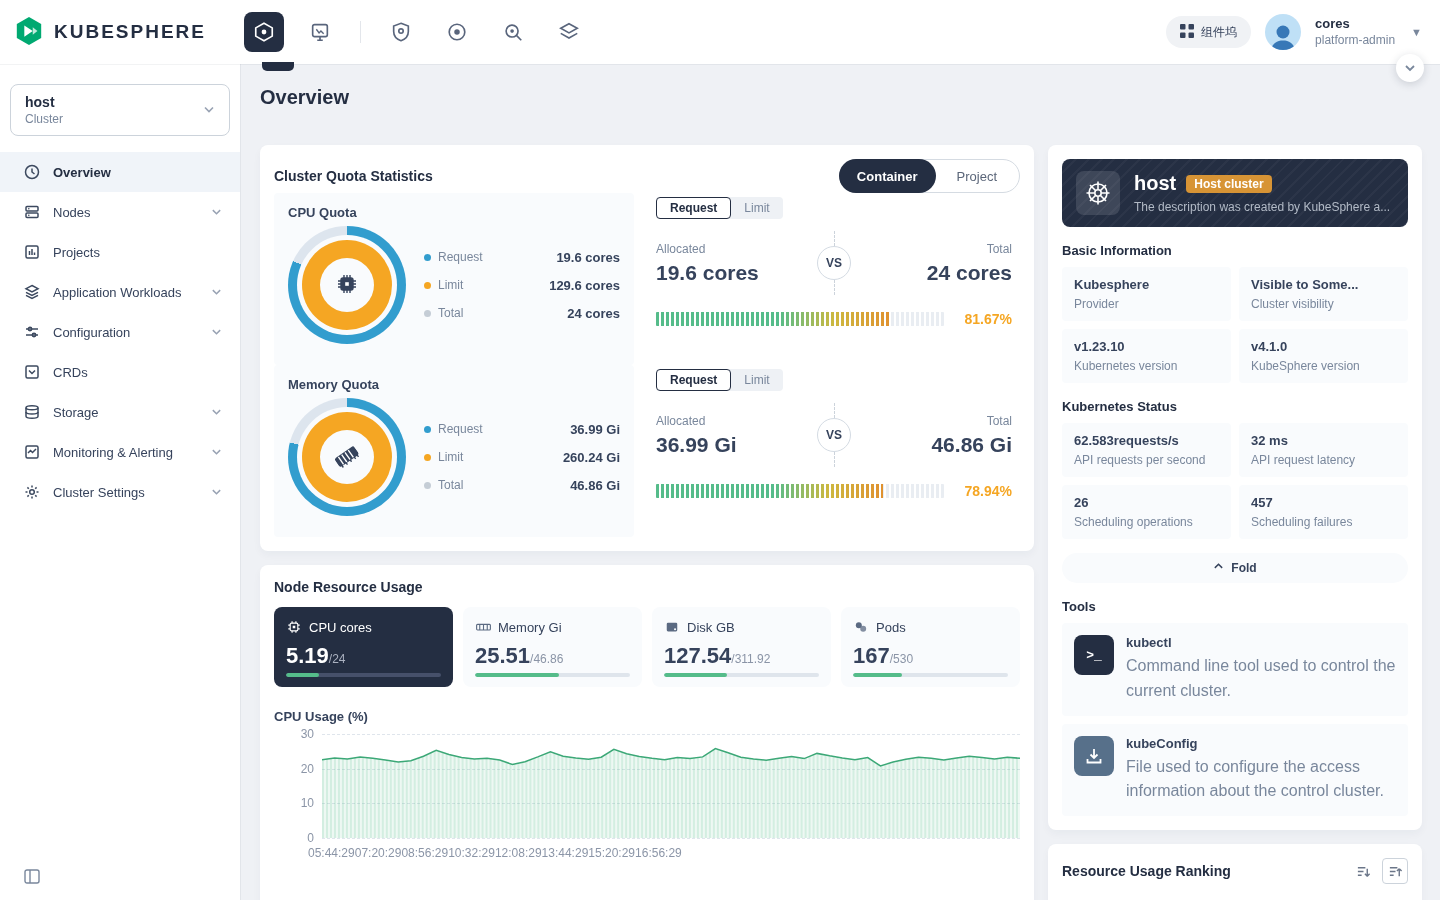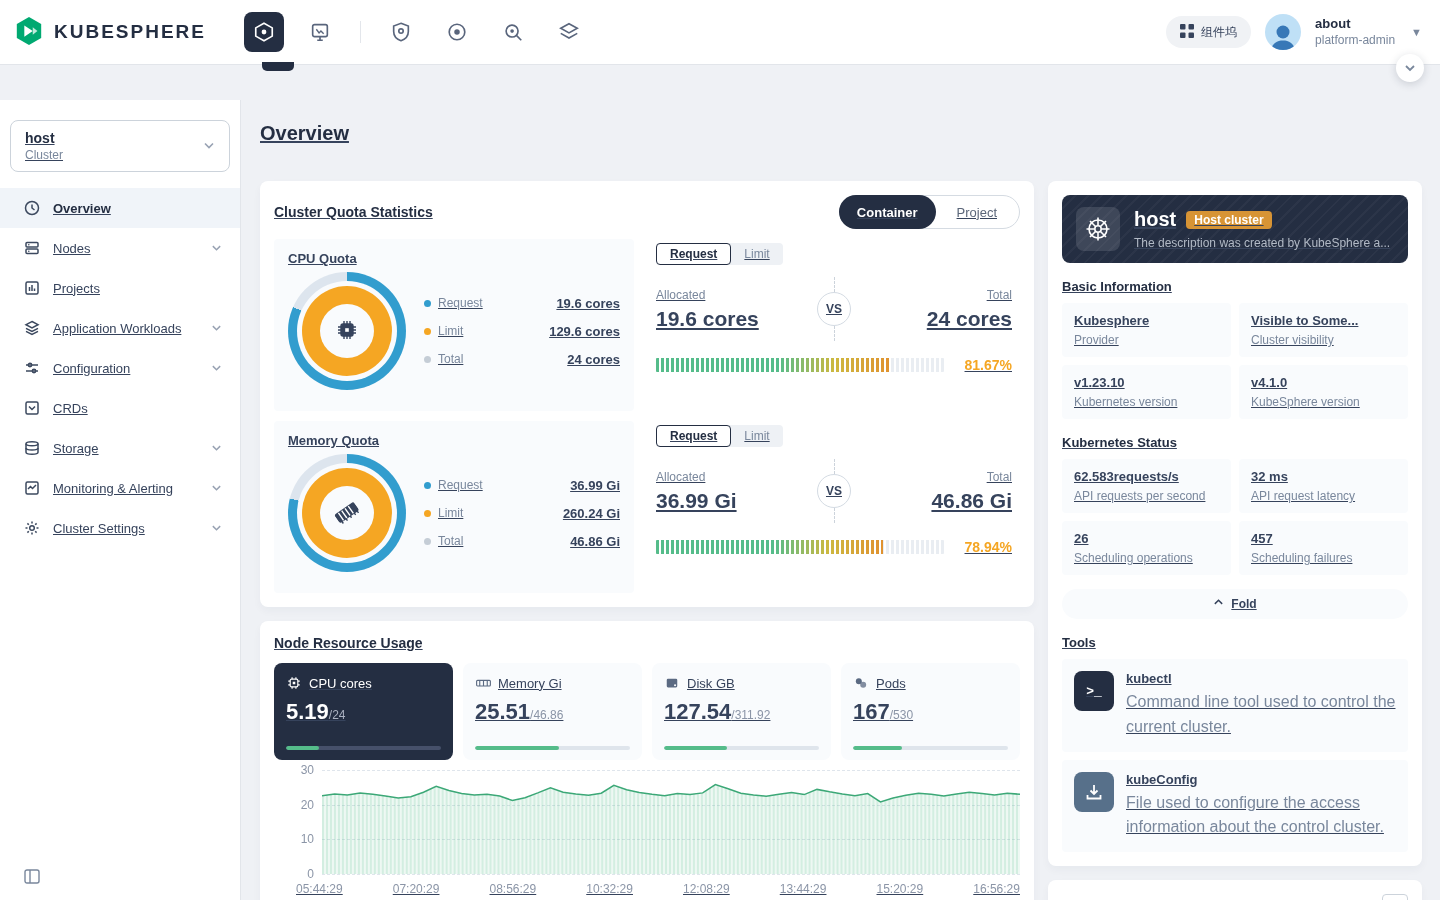--- a/index.html
+++ b/index.html
@@ -20,21 +20,21 @@
   .h-divider { width:1px; height:22px; background:#e3e6eb; margin:0 4px; }
   .nav-pointer { position:fixed; left:262px; top:62px; width:32px; height:9px; background:#242e42; border-radius:0 0 5px 5px; z-index:21; }
   .h-right { margin-left:auto; display:flex; align-items:center; gap:14px; padding-right:18px; }
   .comp-btn { height:32px; border-radius:16px; background:#f0f2f5; display:flex; align-items:center; gap:7px; padding:0 14px; font-size:12px; color:#36435c; cursor:pointer; }
   .avatar { width:36px; height:36px; border-radius:50%; background:#bfe0f6; overflow:hidden; display:flex; align-items:flex-end; justify-content:center; flex:none; }
   .user-texts { display:flex; flex-direction:column; line-height:1.25; }
   .user-name { font-size:13px; font-weight:700; color:#242e42; }
   .user-role { font-size:12px; color:#79879c; }
   .caret { color:#79879c; font-size:11px; margin-left:2px; cursor:pointer; }
   
-  .layout { display:flex; padding-top:100px; height:900px;text-decoration:underline; }
+  .layout { display:flex; padding-top:64px; height:900px; }
   .sidebar { width:240px; background:#fff; flex:none; position:relative; box-shadow:1px 0 0 rgba(36,46,66,0.06); }
   .main { flex:1; padding:0 18px 0 20px; position:relative; }
   
   .cluster-sel { margin:20px 10px 0; border:1px solid #ccd3db; border-radius:8px; padding:9px 14px; display:flex; align-items:center; cursor:pointer; background:#fff; }
   .cs-name { font-size:14px; font-weight:700; color:#242e42; }
   .cs-type { font-size:12px; color:#79879c; margin-top:2px; }
   .cs-chev { margin-left:auto; color:#98a2b3; }
   .menu { margin-top:16px; }
   .m-item { height:40px; display:flex; align-items:center; padding:0 18px 0 24px; gap:13px; font-size:13px; color:#36435c; cursor:pointer; }
   .m-item.active { background:#f0f4f9; font-weight:700; color:#242e42; }
@@ -49,21 +49,21 @@
   .col-left { width:774px; flex:none; }
   .col-right { width:374px; flex:none; }
   .card { background:#fff; border-radius:8px; box-shadow:0 4px 8px rgba(36,46,66,0.04); }
   .card-hd { display:flex; align-items:center; justify-content:space-between; }
   .card-title { font-size:14px; font-weight:700; color:#242e42; }
   
   .quota-card { padding:14px; }
   .capsule { display:flex; align-items:center; border:1px solid #d5dbe2; border-radius:17px; height:34px; background:#fff; }
   .cap-on { background:#242e42; color:#fff; border-radius:17px; padding:0 18px; height:34px; display:flex; align-items:center; font-weight:700; font-size:13px; margin:-1px; cursor:pointer; }
   .cap-off { padding:0 22px; color:#5b6679; font-size:13px; cursor:pointer; }
-  .q-row { display:flex; height:172px; margin-top:10px; }
+  .q-row { display:flex; height:172px; }
   .q-left { width:360px; flex:none; background:#f9fbfd; border-radius:4px; padding:12px 14px; }
   .q-left-title { font-size:13px; font-weight:700; color:#36435c; }
   .q-left-body { display:flex; align-items:center; gap:18px; margin-top:6px; }
   .donut { position:relative; width:118px; height:118px; flex:none; }
   .ring-outer { position:absolute; inset:0; border-radius:50%; background:#dde5ee; }
   .ring-hole1 { position:absolute; inset:9px; border-radius:50%; background:#f9fbfd; }
   .ring-inner { position:absolute; inset:14px; border-radius:50%; background:#f5a623; }
   .ring-hole2 { position:absolute; inset:32px; border-radius:50%; background:#f9fbfd; display:flex; align-items:center; justify-content:center; color:#36435c; }
   .legend { flex:1; display:flex; flex-direction:column; gap:13px; }
   .legend-row { display:flex; align-items:center; gap:7px; font-size:12px; color:#79879c; }
@@ -85,39 +85,39 @@
   .vdash { width:0; height:15px; border-left:1px dashed #ccd3db; }
   .vs-circle { width:34px; height:34px; border:1px solid #d4dbe3; border-radius:50%; display:flex; align-items:center; justify-content:center; font-size:12px; font-weight:700; color:#36435c; background:#fff; }
   .bar-row { display:flex; align-items:center; margin-top:16px; gap:10px; }
   .bar { flex:1; height:14px; background:#e9edf2; position:relative; overflow:hidden; border-radius:1px; }
   .bar-fill { position:absolute; left:0; top:0; bottom:0; background:linear-gradient(90deg,#55bc8a 0%,#55bc8a 52%,#cdb83f 76%,#e0912f 100%); }
   .bar-stripes { position:absolute; inset:0; background:repeating-linear-gradient(90deg, transparent 0 3px, #fff 3px 5px); }
   .pct { width:58px; text-align:right; font-size:14px; font-weight:700; color:#f5a623; flex:none; }
   
   .usage-card { margin-top:14px; padding:14px; height:420px; overflow:hidden; }
   .tabs { display:flex; gap:10px; margin-top:12px; }
-  .tab { flex:1; height:97px; border-radius:8px; background:#f9fbfd; padding:12px 12px 0; position:relative; cursor:pointer; color:#36435c; }
+  .tab { flex:1; height:80px; border-radius:8px; background:#f9fbfd; padding:12px 12px 0; position:relative; cursor:pointer; color:#36435c; }
   .tab.active { background:#242e42; color:#fff; }
   .tab-top { display:flex; align-items:center; gap:7px; font-size:13px; }
   .tab-icon { width:16px; height:16px; display:flex; align-items:center; justify-content:center; color:#5b6a82; }
   .tab.active .tab-icon { color:#fff; }
   .tab-val { margin-top:8px; }
   .tv-big { font-size:22px; font-weight:700; }
   .tv-small { font-size:12px; color:#8a94a6; }
   .tab.active .tv-small { color:#aab1c0; }
   .t-bar { position:absolute; left:12px; right:12px; bottom:10px; height:4px; border-radius:2px; background:#dfe5ec; overflow:hidden; }
   .tab.active .t-bar { background:#46506a; }
   .t-fill { height:100%; border-radius:2px; background:#55bc8a; }
   .chart-title { font-size:13px; font-weight:700; color:#36435c; margin-top:22px; }
   .plot-wrap { margin-top:10px; position:relative; }
   .plot { position:relative; margin-left:48px; height:104px; }
   .gridline { position:absolute; left:0; right:0; border-top:1px dashed #dfe5ec; }
   .ylabel { position:absolute; left:-34px; width:26px; text-align:right; font-size:12px; color:#8b95a7; transform:translateY(-7px); }
   .plot svg { position:absolute; inset:0; width:100%; height:100%; }
-  .xlabels { display:flex; justify-content:space-between; margin:8px 0 0 22px; font-size:12px; color:#8b95a7; }
+  .xlabels { display:flex; margin:8px 0 0 34px; font-size:12px; color:#8b95a7; }
   
   .info-card { padding:14px; }
   .host-hd { background:#242e42; background-image:repeating-linear-gradient(135deg, rgba(255,255,255,0.035) 0 2px, transparent 2px 9px); border-radius:8px; padding:12px 14px; display:flex; gap:14px; align-items:center; }
   .host-hd-icon { width:44px; height:44px; border-radius:8px; background:rgba(255,255,255,0.12); display:flex; align-items:center; justify-content:center; color:#fff; flex:none; }
   .host-hd-main { min-width:0; flex:1; }
   .host-title-row { display:flex; align-items:center; gap:10px; }
   .host-name { font-size:20px; font-weight:700; color:#fff; }
   .host-badge { background:#d79435; color:#fff; font-size:12px; font-weight:600; border-radius:4px; padding:2px 8px; white-space:nowrap; }
   .host-desc { font-size:12px; color:#b2bac6; margin-top:5px; white-space:nowrap; overflow:hidden; text-overflow:ellipsis; }
   .sec-label { font-size:13px; font-weight:700; color:#242e42; margin:16px 0 9px; }
@@ -205,21 +205,21 @@
       </span>
       <span>组件坞</span>
     </div>
     <div class="avatar">
       <svg width="30" height="28" viewBox="0 0 30 28">
           <circle cx="15" cy="10" r="6.5" fill="#3778b7"></circle>
           <path d="M3 28c1.5-7 6-9.5 12-9.5s10.5 2.5 12 9.5z" fill="#3778b7"></path>
         </svg>
     </div>
     <div class="user-texts">
-      <span class="user-name">about</span>
+      <span class="user-name">cores</span>
       <span class="user-role">platform-admin</span>
     </div>
     <span class="caret">▼</span>
   </div>
 </div>
 <div class="nav-pointer"></div>
 <div class="float-btn">
   <svg width="12" height="12" viewBox="0 0 12 12" fill="none" stroke="currentColor" stroke-width="1.8">
       <path d="M2 4l4 4 4-4"></path>
     </svg>
@@ -570,20 +570,21 @@
               </div>
               <div class="tab-val">
                 <span class="tv-big">167</span><span class="tv-small">/530</span>
               </div>
               <div class="t-bar">
                   <div class="t-fill" style="width: 31.5%;"></div>
                 </div>
             </div>
           </div>
 
+          <div class="chart-title">CPU Usage (%)</div>
           <div class="plot-wrap">
             <div class="plot">
               <div class="gridline" style="top:0;"></div>
               <div class="gridline" style="top:33.33%;"></div>
               <div class="gridline" style="top:66.66%;"></div>
               <div class="gridline" style="top:100%;"></div>
               <span class="ylabel" style="top:0;">30</span>
               <span class="ylabel" style="top:33.33%;">20</span>
               <span class="ylabel" style="top:66.66%;">10</span>
               <span class="ylabel" style="top:100%;">0</span>

